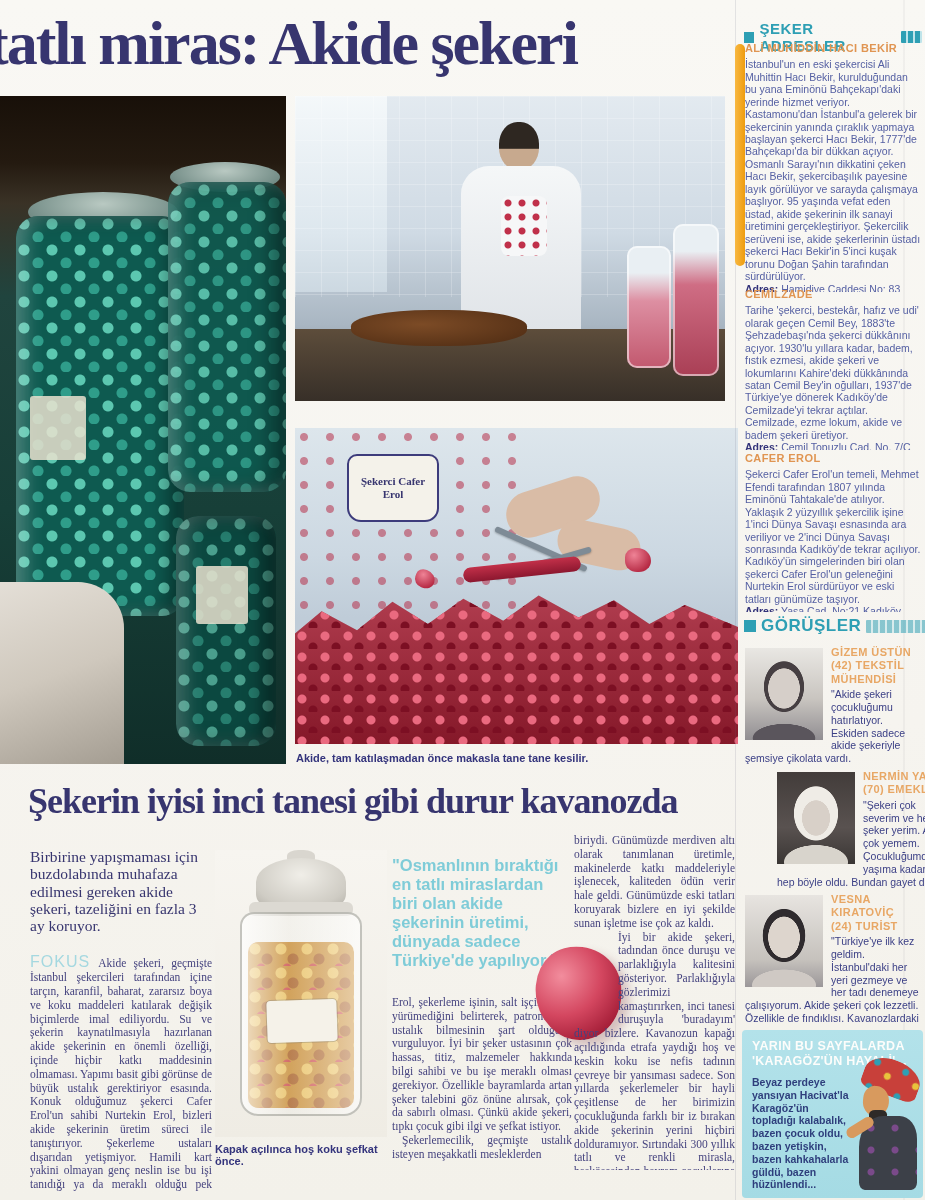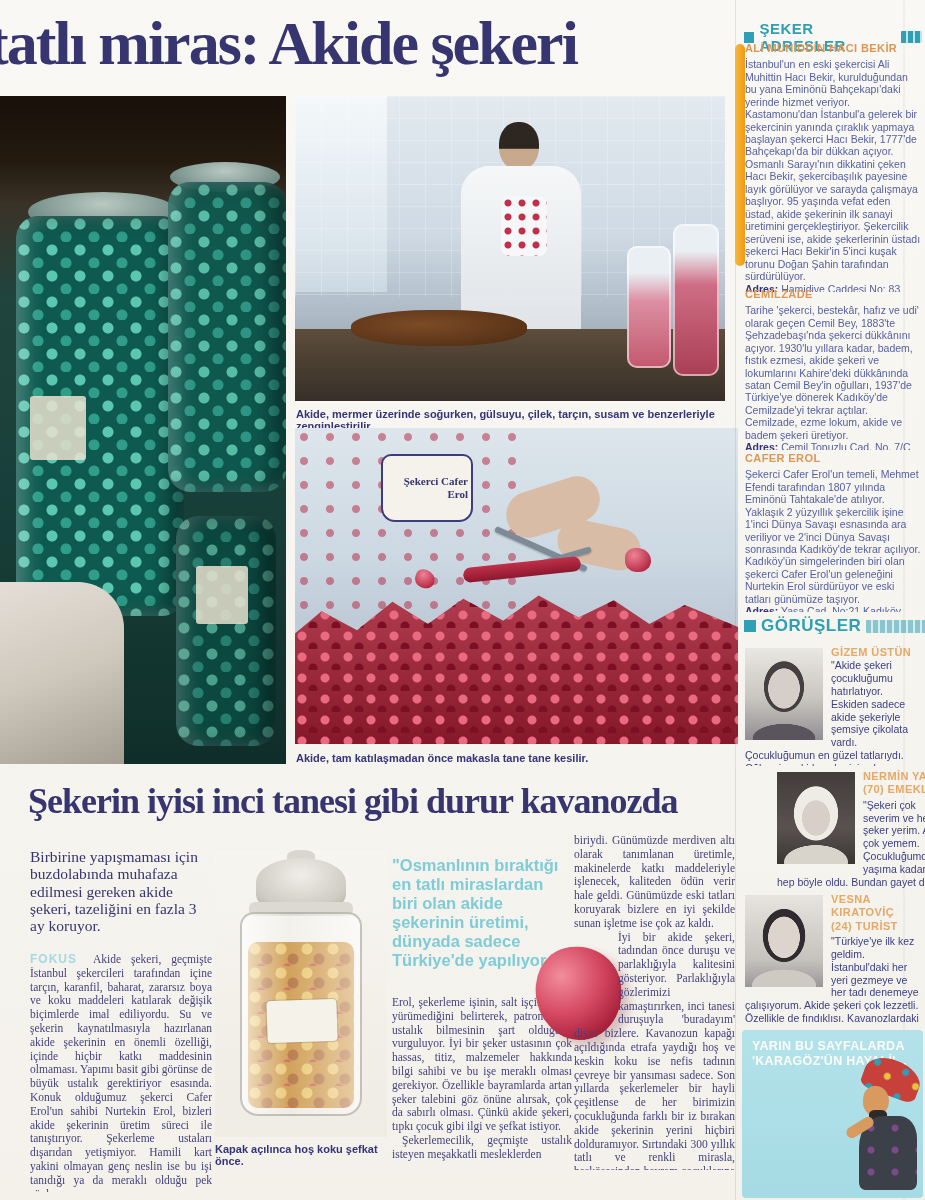--- a/index.html
+++ b/index.html
@@ -29,39 +29,39 @@
   .pm-slab{left:56px;top:214px;width:176px;height:36px;background:radial-gradient(ellipse at 40% 40%,#7c4b26,#4c2a12);border-radius:45%;}
   .pm-jar{border-radius:10px;box-shadow:inset 0 0 0 2px rgba(255,255,255,.55);}
   .pm-jar1{right:54px;top:150px;width:44px;height:122px;background:linear-gradient(180deg,#e9eff3 22%,#dd8fa2 45%,#c2586e 100%);}
   .pm-jar2{right:6px;top:128px;width:46px;height:152px;background:linear-gradient(180deg,#e9eff3 18%,#cf6d84 40%,#a93f55 100%);}
 
   .photo-cutting{left:295px;top:428px;width:443px;height:316px;background:linear-gradient(180deg,#dde6ec 0%,#ccd8e2 40%,#bfccd8 60%);}
   .pc-dots{left:0;top:0;width:52%;height:62%;background-image:radial-gradient(circle at 9px 9px,#b6304a 3.5px,rgba(0,0,0,0) 4.5px);background-size:26px 24px;opacity:.55;}
   .pc-hand{background:#d9bca6;border-radius:24px;}
   .pc-scissor{background:#7e8b96;border-radius:3px;box-shadow:0 1px 2px rgba(0,0,0,.25);}
   .pc-strand{background:linear-gradient(#c23049,#8c172f);border-radius:8px;}
-  .pc-crest{left:52px;top:26px;width:92px;height:68px;background:#f4f2ea;border:2px solid #3d3c7c;border-radius:10px 10px 14px 14px;color:#37356f;text-align:right;font-weight:bold;display:flex;align-items:center;justify-content:center;padding:3px;box-sizing:border-box;font-size:11px;line-height:1.15;font-family:"Liberation Serif",serif;margin-left:34px;}
+  .pc-crest{left:52px;top:26px;width:92px;height:68px;background:#f4f2ea;border:2px solid #3d3c7c;border-radius:10px 10px 14px 14px;color:#37356f;text-align:center;font-weight:bold;display:flex;align-items:center;justify-content:center;padding:3px;box-sizing:border-box;font-size:11px;line-height:1.15;font-family:"Liberation Serif",serif;}
   .pc-pile{left:0;top:158px;width:443px;height:158px;background-color:#a61e33;background-image:radial-gradient(circle at 7px 8px,#ea6a80 4px,rgba(0,0,0,0) 5px),radial-gradient(circle at 18px 19px,#7c0f23 4px,rgba(0,0,0,0) 5px),linear-gradient(180deg,rgba(255,255,255,.15),rgba(0,0,0,.2));background-size:23px 21px,23px 21px,100% 100%;clip-path:polygon(0 30%,6% 16%,14% 28%,22% 10%,30% 24%,38% 8%,47% 22%,55% 6%,64% 20%,72% 9%,80% 24%,88% 12%,100% 26%,100% 100%,0 100%);}
   .pc-bit{background:radial-gradient(circle at 35% 30%,#ef8396,#b62a44 75%);border-radius:42% 58% 50% 50%;}
 
   .photo-jar{left:215px;top:850px;width:172px;height:287px;background:linear-gradient(180deg,#f7f5f0,#efece4);}
   .pj-lid{left:41px;top:8px;width:90px;height:48px;background:radial-gradient(ellipse at 50% 35%,#f0eee8,#cfccc4 75%,#b8b5ad);border-radius:50% 50% 12px 12px;}
   .pj-knob{left:72px;top:0;width:28px;height:14px;background:#d9d6cf;border-radius:40%;}
   .pj-neck{left:34px;top:52px;width:104px;height:14px;background:#dcd9d2;border-radius:6px;}
   .pj-body{left:25px;top:62px;width:122px;height:204px;border-radius:14px 14px 18px 18px;background:linear-gradient(90deg,rgba(255,255,255,.75),rgba(235,235,230,.25) 40%,rgba(255,255,255,.6));box-shadow:inset 0 0 0 2px rgba(150,150,140,.55);}
   .pj-fill{left:33px;top:92px;width:106px;height:166px;border-radius:10px;background-color:#c98a2e;background-image:radial-gradient(circle at 7px 7px,#ecc05a 5px,rgba(0,0,0,0) 6px),radial-gradient(circle at 19px 17px,#a85b1e 5px,rgba(0,0,0,0) 6px),radial-gradient(circle at 13px 26px,#cc4444 4px,rgba(0,0,0,0) 5px);background-size:26px 24px;}
   .pj-label{left:52px;top:150px;width:70px;height:42px;background:#f5f2e9;border-radius:4px;transform:rotate(-2deg);box-shadow:0 0 0 1px rgba(120,120,110,.35);}
 
   .candy-piece{left:536px;top:946px;width:86px;height:94px;background:radial-gradient(circle at 35% 28%,#f28d9d,#d44760 45%,#a01a34 82%);border-radius:46% 54% 52% 48%/50% 46% 54% 50%;transform:rotate(-14deg);box-shadow:6px 8px 10px rgba(120,40,50,.25);}
 
   
   .caption{font-size:11px;font-weight:bold;color:#34347c;}
   .lead{left:30px;top:848px;width:182px;font-family:Liberation Serif, serif;font-size:15.5px;line-height:1.12;color:#37356f;}
   .body-serif{font-family:"Liberation Serif",serif;font-size:11.5px;line-height:1.2;color:#45437f;text-align:justify;}
-  .fokus{color:#a5d8e0;font-weight:bold;font-family:"Liberation Sans",sans-serif;font-size:12px;letter-spacing:1px;margin-right:16px;}
+  .fokus{color:#a5d8e0;font-weight:normal;font-family:"Liberation Sans",sans-serif;font-size:16px;letter-spacing:1px;margin-right:8px;}
   .pullquote{left:392px;top:856px;width:180px;font-weight:bold;font-size:16.5px;line-height:1.15;color:#7fccd8;}
   .wrap-spacer{float:left;width:44px;height:96px;}
   .indent{ text-indent:10px;}
 
   
   .sb-header{font-weight:bold;font-size:15px;letter-spacing:.5px;color:#2e9fb4;display:flex;align-items:center;gap:5px;}
   .blocks{display:inline-block;background:repeating-linear-gradient(90deg,#2e9fb4 0 5px,#bfe4ea 5px 7px);border-radius:1px;}
   .sq{display:inline-block;background:#2e9fb4;}
   .orange-bar{left:735px;top:44px;width:10px;height:222px;border-radius:5px;background:linear-gradient(90deg,#f8b841,#ee9c0f);}
   .sb-entry{left:745px;width:176px;overflow:hidden;font-size:10.5px;line-height:1.19;color:#5560a3;}
@@ -109,21 +109,20 @@
     <div class="abs pm-window"></div>
     <div class="abs pm-tiles"></div>
     <div class="abs pm-head"></div>
     <div class="abs pm-body"></div>
     <div class="abs pm-apron"></div>
     <div class="abs pm-counter"></div>
     <div class="abs pm-slab"></div>
     <div class="abs pm-jar pm-jar1"></div>
     <div class="abs pm-jar pm-jar2"></div>
   </div>
-  <div class="abs caption" style="left:296px;top:408px;width:436px;">Akide, mermer üzerinde soğurken, gülsuyu, çilek, tarçın, susam ve benzerleriyle zenginleştirilir.</div>
 
   <div class="abs photo photo-cutting">
     <div class="abs pc-dots"></div>
     <div class="abs pc-crest">Şekerci Cafer Erol</div>
     <div class="abs pc-hand" style="left:210px;top:56px;width:96px;height:46px;transform:rotate(-18deg);"></div>
     <div class="abs pc-hand" style="left:262px;top:96px;width:84px;height:42px;transform:rotate(12deg);"></div>
     <div class="abs pc-scissor" style="left:196px;top:118px;width:100px;height:6px;transform:rotate(24deg);"></div>
     <div class="abs pc-scissor" style="left:198px;top:132px;width:100px;height:6px;transform:rotate(-16deg);"></div>
     <div class="abs pc-strand" style="left:168px;top:134px;width:118px;height:15px;transform:rotate(-6deg);"></div>
     <div class="abs pc-bit" style="left:330px;top:120px;width:26px;height:24px;"></div>
@@ -196,39 +195,41 @@
 
   <div class="abs sb-header" style="left:744px;top:616px;width:212px;font-size:17px;">
     <span class="sq" style="width:12px;height:12px;"></span>
     <span>GÖRÜŞLER</span>
     <span class="blocks" style="width:62px;height:13px;opacity:.55;"></span>
   </div>
 
   <div class="abs op" style="top:646px;height:120px;">
     <div class="op-photo p-gizem"></div>
     <div class="op-name">GİZEM ÜSTÜN</div>
+    <div class="op-meta">(42) TEKSTİL MÜHENDİSİ</div>
     <span>"Akide şekeri çocukluğumu hatırlatıyor. Eskiden sadece akide şekeriyle şemsiye çikolata vardı. Çocukluğumun en güzel tatlarıydı. Oğlum ise akide şekerini çok sevmiyor."</span>
   </div>
 
   <div class="abs op" style="top:770px;height:120px;padding-left:32px;">
     <div class="op-photo p-nermin"></div>
     <div class="op-name">NERMİN YAVUZ</div>
     <div class="op-meta">(70) EMEKLİ</div>
     <span>"Şekeri çok severim ve her gün şeker yerim. Ama çok yemem. Çocukluğumdan bu yaşıma kadar bu, hep böyle oldu. Bundan gayet de memnunum. Akide şekeri denilince aklıma Ali Muhiddin Hacıbekir gelir."</span>
   </div>
 
   <div class="abs op" style="top:893px;height:132px;">
     <div class="op-photo p-vesna"></div>
     <div class="op-name">VESNA KIRATOVİÇ</div>
     <div class="op-meta">(24) TURİST</div>
     <span>"Türkiye'ye ilk kez geldim. İstanbul'daki her yeri gezmeye ve her tadı denemeye çalışıyorum. Akide şekeri çok lezzetli. Özellikle de fındıklısı. Kavanozlardaki renkli görünümü de çok çekici."</span>
   </div>
 
   <div class="abs teaser">
     <div class="teaser-title">YARIN BU SAYFALARDA 'KARAGÖZ'ÜN HAYALİ'...</div>
+    <div class="teaser-body">Beyaz perdeye yansıyan Hacivat'la Karagöz'ün topladığı kalabalık, bazen çocuk oldu, bazen yetişkin, bazen kahkahalarla güldü, bazen hüzünlendi...</div>
     <div>
       <div class="k-hat"></div>
       <div class="k-face"></div>
       <div class="k-beard"></div>
       <div class="k-body"></div>
       <div class="k-arm"></div>
     </div>
   </div>
 
 </div>

